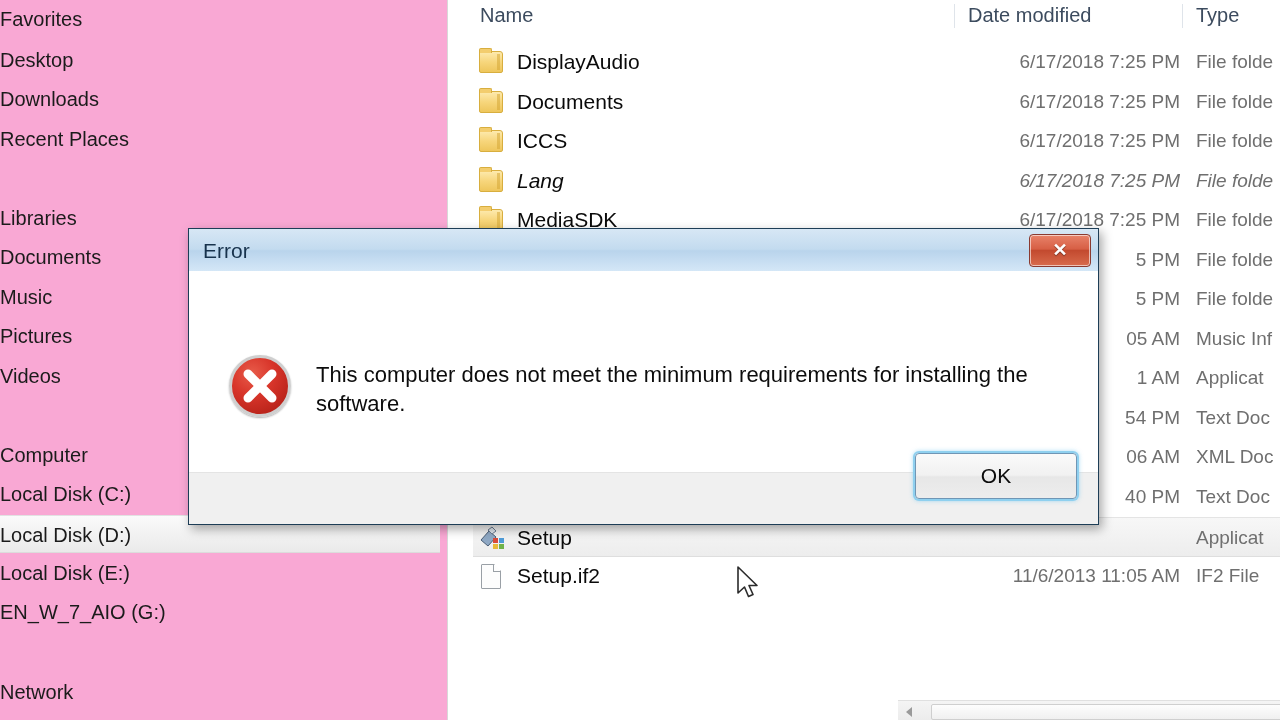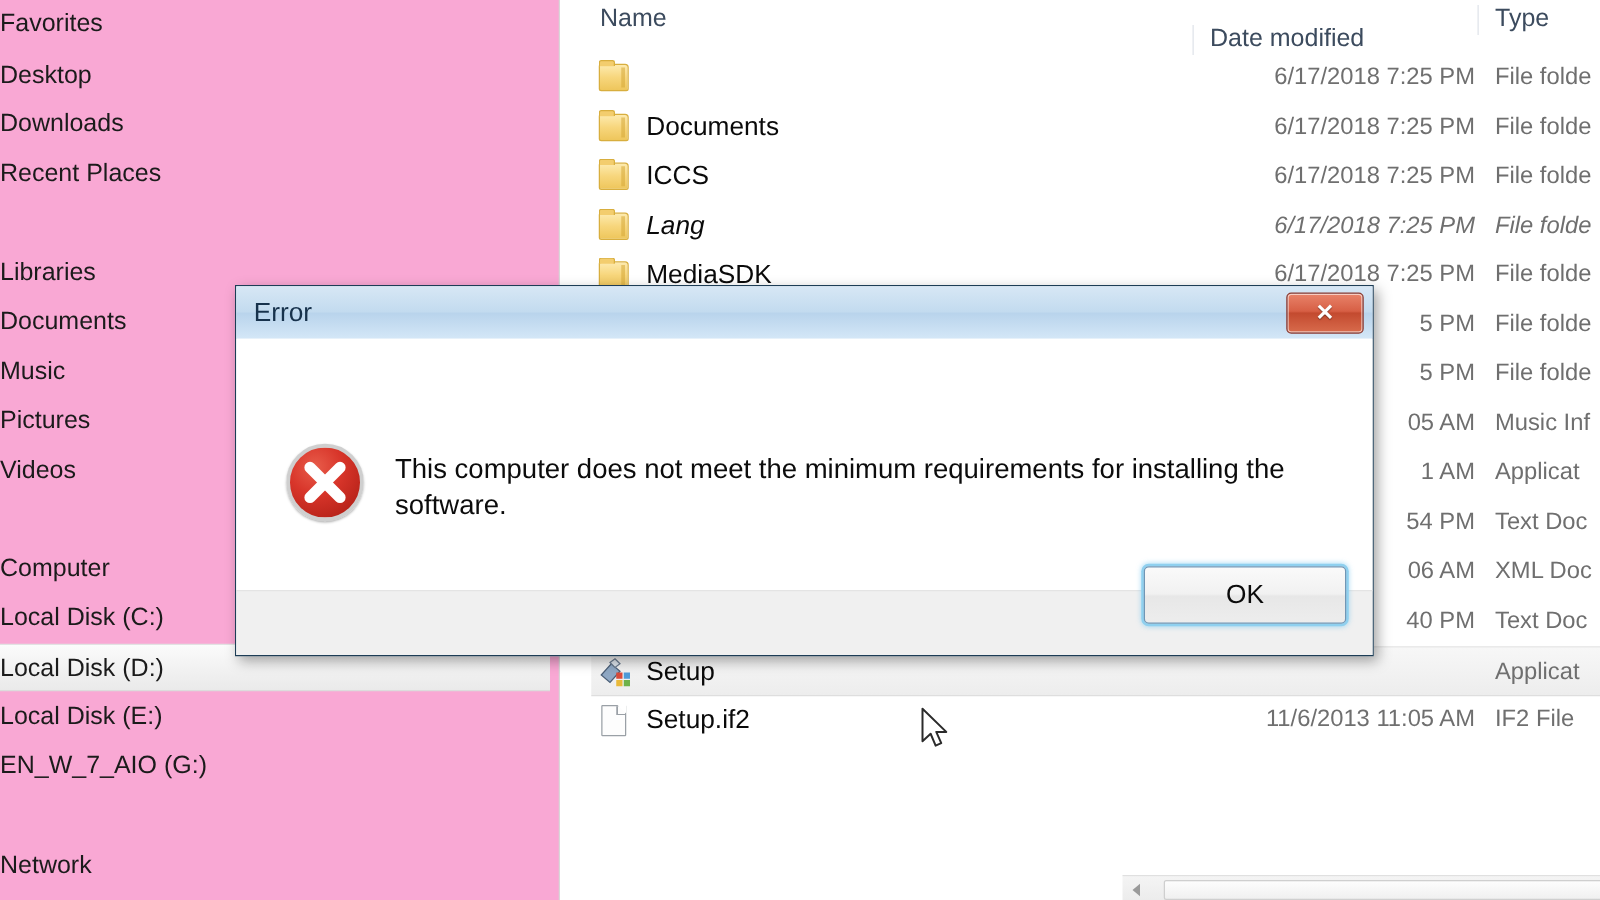--- a/index.html
+++ b/index.html
@@ -72,21 +72,21 @@
     color: #3c4b5e;
     white-space: nowrap;
   }
   .col-head .divider {
     position: absolute;
     left: -14px; top: 4px;
     width: 1px; height: 24px;
     background: #dfe4ea;
   }
   #col-name  { left: 31px; }
-  #col-date  { left: 519px; margin-top: 16px; }
+  #col-date  { left: 519px; }
   #col-type  { left: 747px; }
 
   .file-row {
     position: absolute;
     left: 24px;
     width: 807px;
     height: 40px;
   }
   .file-row.selected {
     background: linear-gradient(to bottom, #f7f7f7 0%, #ededed 100%);
@@ -321,20 +321,21 @@
       </div>
       <div class="col-head" id="col-type">
         <span class="divider"></span>
         <span>Type</span>
       </div>
     </div>
 
     <div id="rows-host">
         <div class="file-row" style="top: 42px;">
           <div class="ico ico-folder"></div>
+          <div class="cell-name">DisplayAudio</div>
           <div class="cell-date">6/17/2018 7:25 PM</div>
           <div class="cell-type">File folde</div>
         </div>
         <div class="file-row" style="top: 82px;">
           <div class="ico ico-folder"></div>
           <div class="cell-name">Documents</div>
           <div class="cell-date">6/17/2018 7:25 PM</div>
           <div class="cell-type">File folde</div>
         </div>
         <div class="file-row" style="top: 121px;">

